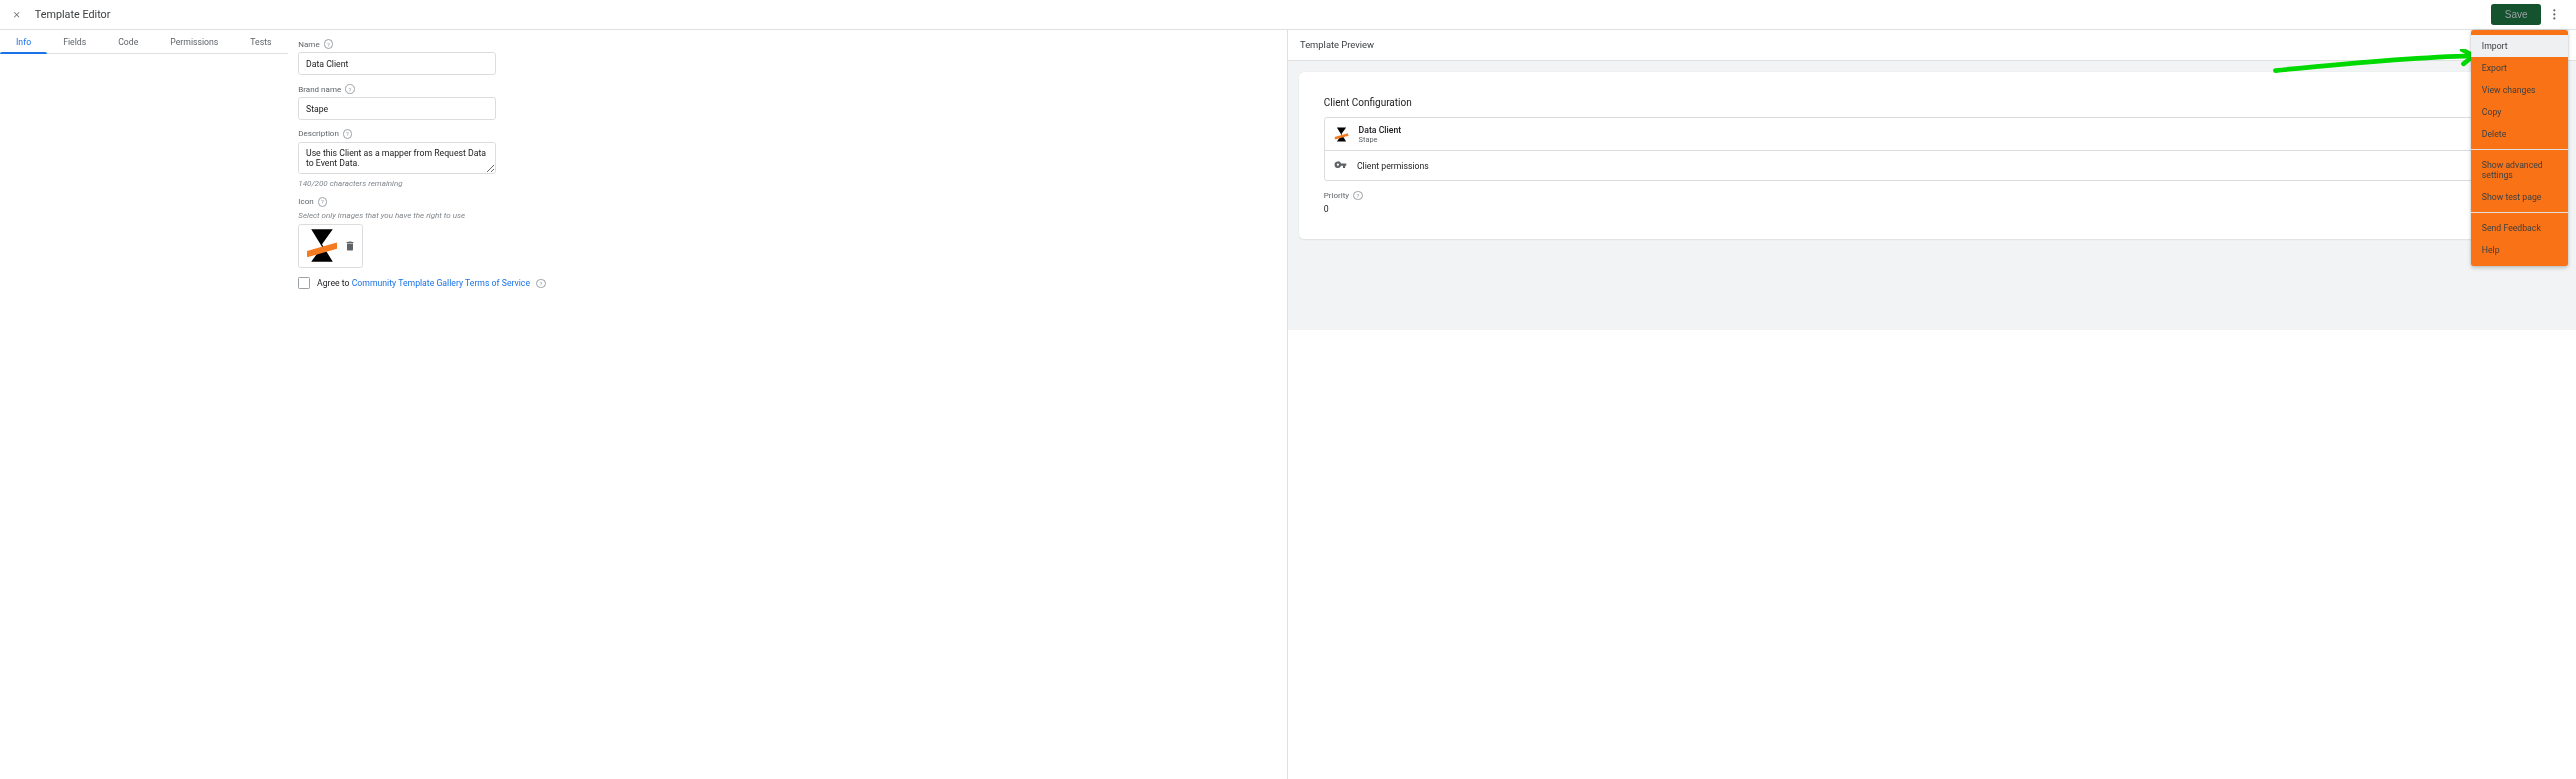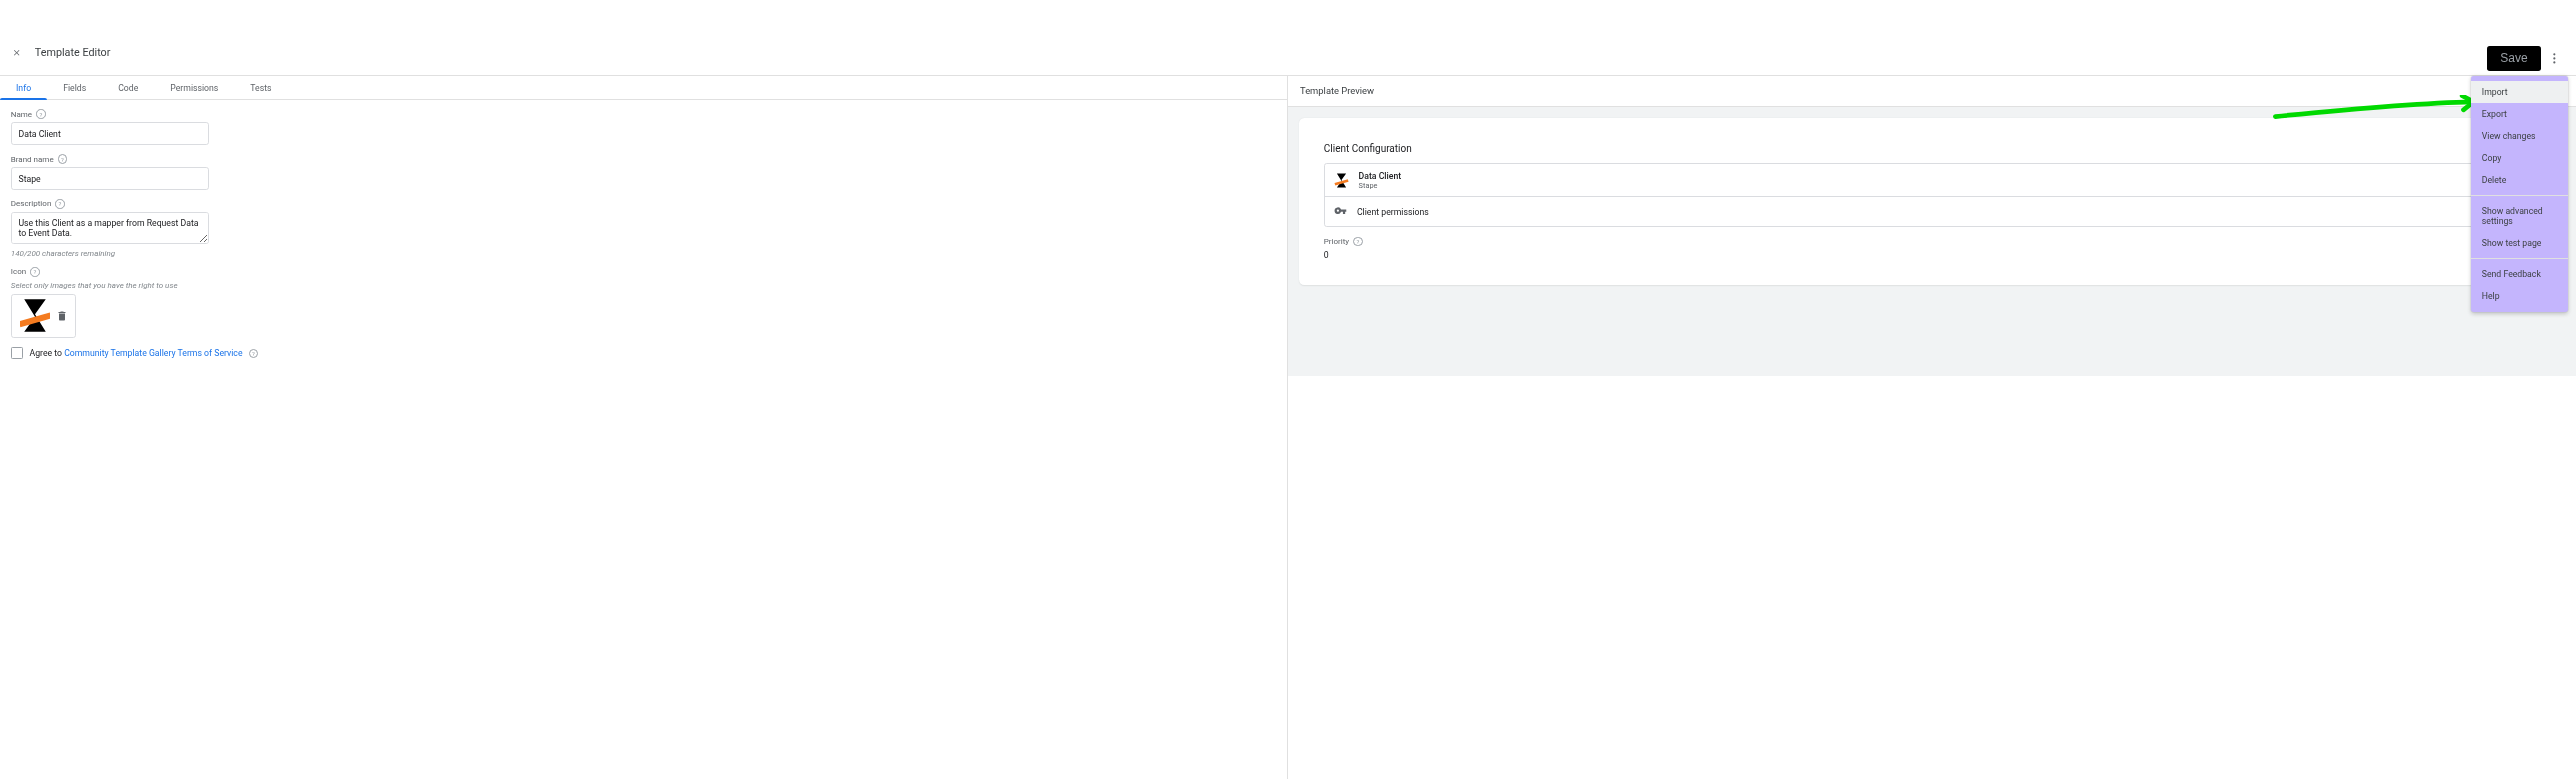--- a/index.html
+++ b/index.html
@@ -1,28 +1,28 @@
 <!DOCTYPE html>
 <html style="font-size:10.8px"><head>
 <meta charset="utf-8">
 <style>
   * { box-sizing: border-box; margin: 0; padding: 0; }
   body { font-family: Roboto, "Helvetica Neue", Arial, sans-serif; font-size: 8.7px; color: #202124; background: #fff; }
   
-  .topbar { display: flex; align-items: flex-start; justify-content: space-between; height: 30px; padding: 0 10.8px; border-bottom: 0.7px solid #e0e0e0; margin-top: 46px; }
+  .topbar { display: flex; align-items: center; justify-content: space-between; height: 30px; padding: 0 10.8px; border-bottom: 0.7px solid #e0e0e0; }
   .topbar-left { display: flex; align-items: center; gap: 12px; }
   .close-x { width: 12px; height: 12px; cursor: pointer; display: flex; align-items: center; justify-content: center; color: #5f6368; }
   .close-x svg { width: 9.4px; height: 9.4px; }
   .title { font-size: 10.8px; color: #3c4043; }
   .topbar-right { display: flex; align-items: center; gap: 2.7px; }
-  .save-btn { background: #000000; color: #9aa0a6; border: none; border-radius: 2.7px; padding: 5.4px 13.4px; font-size: 12px; cursor: not-allowed; }
+  .save-btn { background: #14532d; color: #9aa0a6; border: none; border-radius: 2.7px; padding: 5.4px 13.4px; font-size: 10px; cursor: not-allowed; }
   .more-btn { background: none; border: none; width: 21.5px; height: 21.5px; border-radius: 50%; cursor: pointer; display: flex; align-items: center; justify-content: center; color: #5f6368; }
   
   .main { display: flex; height: calc(100vh - 30px); }
-  .left-pane { width: 50%; display: flex; flex-direction: column; border-right: 0.7px solid #e0e0e0; }
+  .left-pane { width: 50%; display: flex; border-right: 0.7px solid #e0e0e0; }
   .right-pane { width: 50%; background: #fff; position: relative; }
   
   .tabs { display: flex; border-bottom: 0.7px solid #e0e0e0; height: 24px; }
   .tab { padding: 0 16px; display: flex; align-items: center; justify-content: center; font-size: 8.7px; color: #5f6368; cursor: pointer; position: relative; }
   .tab.active { color: #1a73e8; }
   .tab.active::after { content: ""; position: absolute; bottom: -0.7px; left: 0; right: 0; height: 2px; background: #1a73e8; border-radius: 2px 2px 0 0; }
   
   .form-area { padding: 9.4px 10.8px; }
   .field { margin-bottom: 9.4px; max-width: 198px; }
   .label-row { display: flex; align-items: center; gap: 4px; margin-bottom: 3.4px; font-size: 8px; color: #5f6368; }
@@ -50,21 +50,21 @@
   .ct-row + .ct-row { border-top: 0.7px solid #dadce0; }
   .ct-icon { width: 15px; height: 15px; display: flex; align-items: center; justify-content: center; }
   .ct-icon svg { width: 15px; height: 15px; }
   .ct-name { font-size: 8.7px; font-weight: 500; color: #202124; }
   .ct-brand { font-size: 7.4px; color: #5f6368; }
   .key-icon { color: #5f6368; width: 13.4px; }
   .priority-val { font-size: 8.7px; color: #202124; margin-top: 1.3px; }
   
   .dropdown-menu {
     position: absolute; top: 0; right: 8px;
-    width: 97px; background: #c4b5fd; border-radius: 2.7px;
+    width: 97px; background: #f97316; border-radius: 2.7px;
     box-shadow: 0 1.3px 4px rgba(0,0,0,.2), 0 0 0 0.7px rgba(0,0,0,.05);
     padding: 5.4px 0; z-index: 100;
   }
   .menu-item { padding: 6px 10.8px; font-size: 8.7px; color: #3c4043; cursor: pointer; }
   .menu-item.highlight { background: #eef0f1; }
   .menu-sep { height: 0.7px; background: #e0e0e0; margin: 4px 0; }
   
   .green-arrow {
     position: absolute; top: 19px; right: 89px;
     pointer-events: none; z-index: 50;

